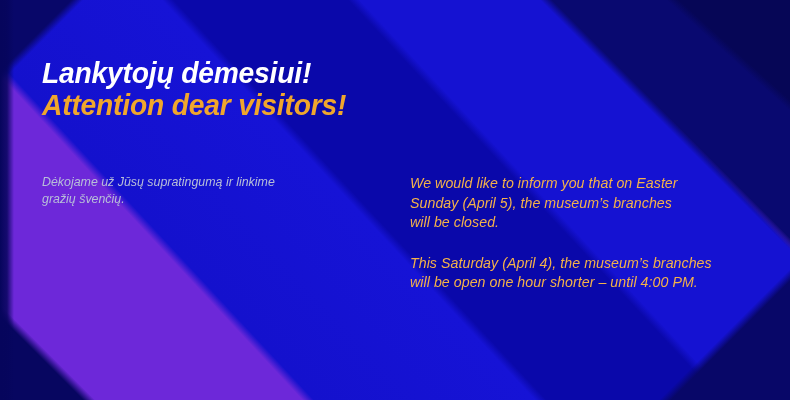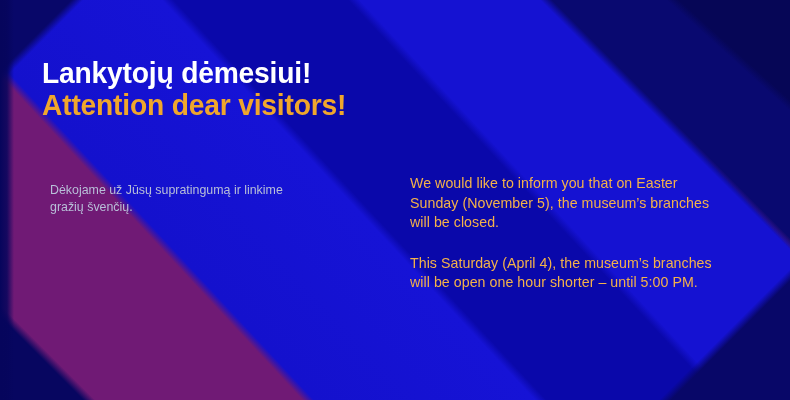--- a/index.html
+++ b/index.html
@@ -5,22 +5,23 @@
   html, body {
     margin: 0;
     padding: 0;
     background: #000;
   }
   #banner {
     position: relative;
     width: 790px;
     height: 400px;
     overflow: hidden;
-    background: #701a75;
+    background: #6d28d9;
     font-family: "Liberation Sans", sans-serif;
+    font-style: italic;
     -webkit-font-smoothing: antialiased;
   }
 
   
   .bg-layer {
     position: absolute;
     inset: 0;
     pointer-events: none;
   }
 
@@ -161,21 +162,21 @@
     letter-spacing: 0.05px;
     margin: 0 0 21px 0;
     white-space: pre-line;
   }
   .para-lt { color: #ffffff; }
   .para-en { color: #f4b24a; }
 
   .para-closing {
     font-size: 12.4px;
     line-height: 17px;
-    margin: 8px;
+    margin: 0;
     white-space: pre-line;
   }
   .closing-lt { color: #b8bfd8; }
   .closing-en { color: #c9a87c; }
 </style>
 </head>
 <body>
 
 <div id="banner">
 
@@ -197,21 +198,21 @@
 
     <div class="columns">
 
       <div class="col col-left">
         <p class="para-closing closing-lt">Dėkojame už Jūsų supratingumą ir linkime
 gražių švenčių.</p>
       </div>
 
       <div class="col col-right">
         <p class="para para-en">We would like to inform you that on Easter
-Sunday (November 5), the museum’s branches
+Sunday (April 5), the museum’s branches
 will be closed.</p>
         <p class="para para-en">This Saturday (April 4), the museum’s branches
-will be open one hour shorter – until 5:00 PM.</p>
+will be open one hour shorter – until 4:00 PM.</p>
       </div>
 
     </div>
   </div>
 </div>
 
 </body></html>

